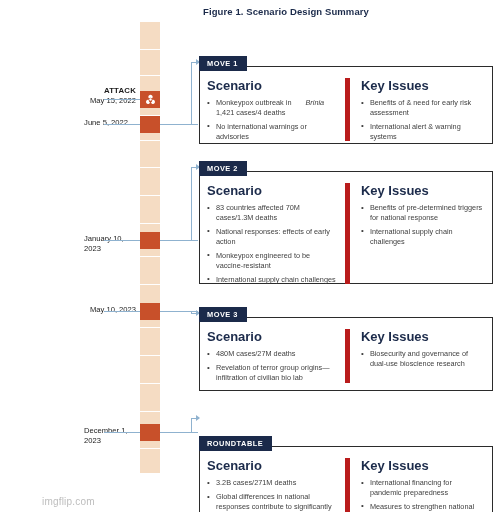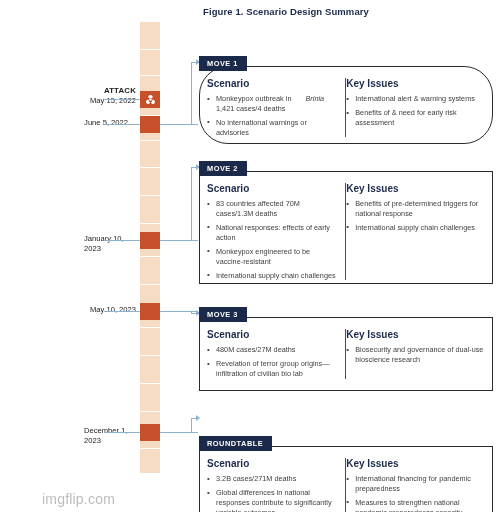--- a/index.html
+++ b/index.html
@@ -119,24 +119,25 @@
   }
   .col {
     position: relative;
   }
   .col-scenario {
     width: 145px;
     padding-right: 9px;
   }
   .col-issues {
     width: 147px;
-    border-left: 1px solid #b91c1c;
+    padding-left: 11px;
+    border-left: 5px solid #b91c1c;
   }
   .col-head {
-    font-size: 10px;
+    font-size: 13px;
     font-weight: bold;
     color: #1b2a4a;
     margin-bottom: 5px;
   }
   ul.bullets {
     list-style: none;
   }
   ul.bullets li {
     position: relative;
     padding-left: 9px;
@@ -153,21 +154,21 @@
     color: #3f3f3f;
     font-size: 8px;
   }
   ul.bullets li i { font-style: italic; padding-left: 12px; }
 
   
   .watermark {
     position: absolute;
     left: 6px;
     bottom: 5px;
-    font-size: 14px;
+    font-size: 10px;
     color: #bdbdbd;
     letter-spacing: 0.2px;
   }
 </style>
 </head>
 <body>
 
 <div id="page">
 
   <div class="fig-title">Figure 1. Scenario Design Summary</div>
@@ -229,35 +230,35 @@
       <div class="leader" style="left: 68px; width: 36px; top: 124px;"></div>
       <div class="leader" style="left: 68px; width: 36px; top: 240px;"></div>
       <div class="leader" style="left: 68px; width: 36px; top: 311px;"></div>
       <div class="leader" style="left: 68px; width: 36px; top: 432px;"></div>
     </div>
   <div id="cards-layer">
       <div class="connector" style="left: 124px; width: 38px; top: 124px;"></div>
       <div class="connector-arrow" style="left: 160px; top: 59px;"></div>
       <div class="connector" style="left: 155px; width: 1px; top: 62px; height: 62px;"></div>
       <div class="connector" style="left: 155px; width: 6px; top: 62px;"></div>
-      <div class="card" style="top: 66px; height: 78px; border-radius: 29px;">
+      <div class="card" style="top: 66px; height: 78px;">
         <div class="card-tab">MOVE 1</div>
         <div class="card-body">
           <div class="col col-scenario">
             <div class="col-head">Scenario</div>
             <ul class="bullets">
               <li>Monkeypox outbreak in <i>Brinia</i> 1,421 cases/4 deaths</li>
               <li>No international warnings or advisories</li>
             </ul>
           </div>
           <div class="col col-issues">
             <div class="col-head">Key Issues</div>
             <ul class="bullets">
+              <li>Benefits of &amp; need for early risk assessment</li>
               <li>International alert &amp; warning systems</li>
-              <li>Benefits of &amp; need for early risk assessment</li>
             </ul>
           </div>
         </div>
       </div>
       <div class="connector" style="left: 124px; width: 38px; top: 240px;"></div>
       <div class="connector-arrow" style="left: 160px; top: 164px;"></div>
       <div class="connector" style="left: 155px; width: 1px; top: 167px; height: 73px;"></div>
       <div class="connector" style="left: 155px; width: 6px; top: 167px;"></div>
       <div class="card" style="top: 171px; height: 113px;">
         <div class="card-tab">MOVE 2</div>

